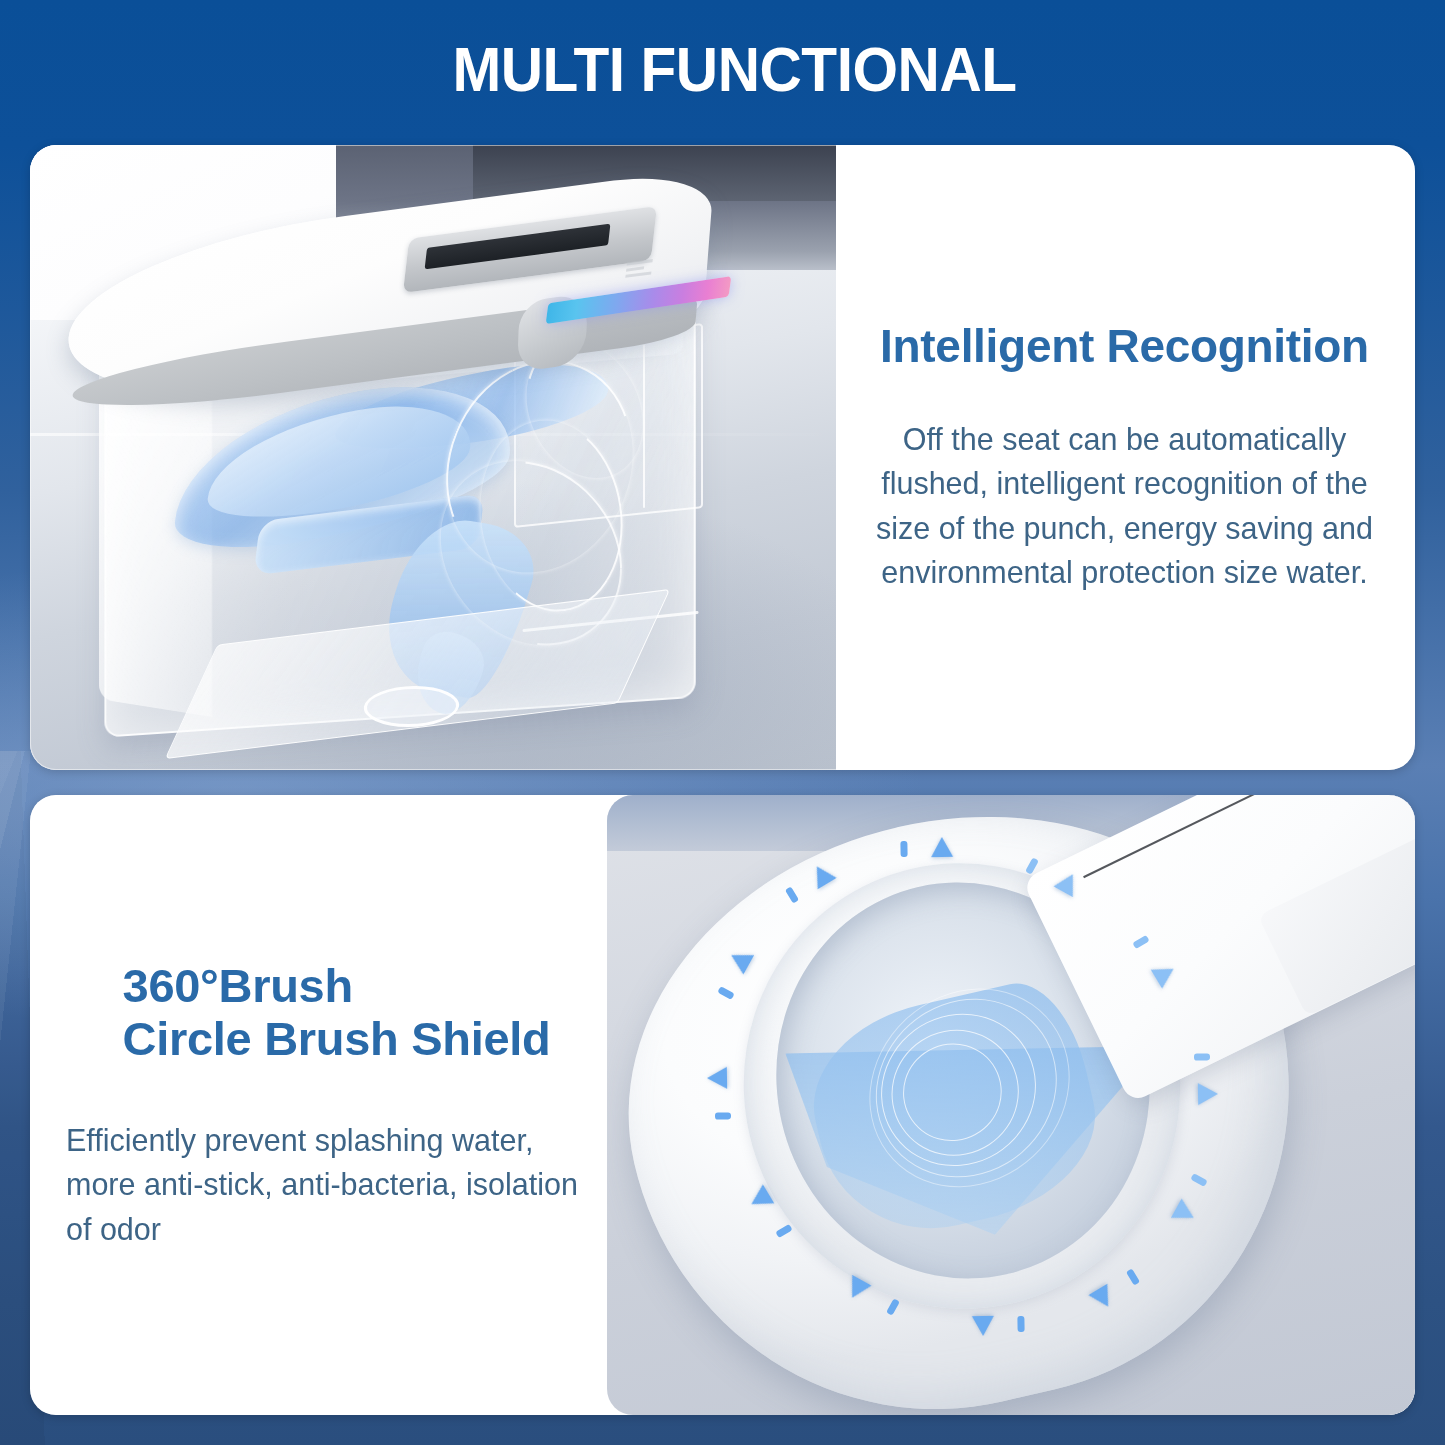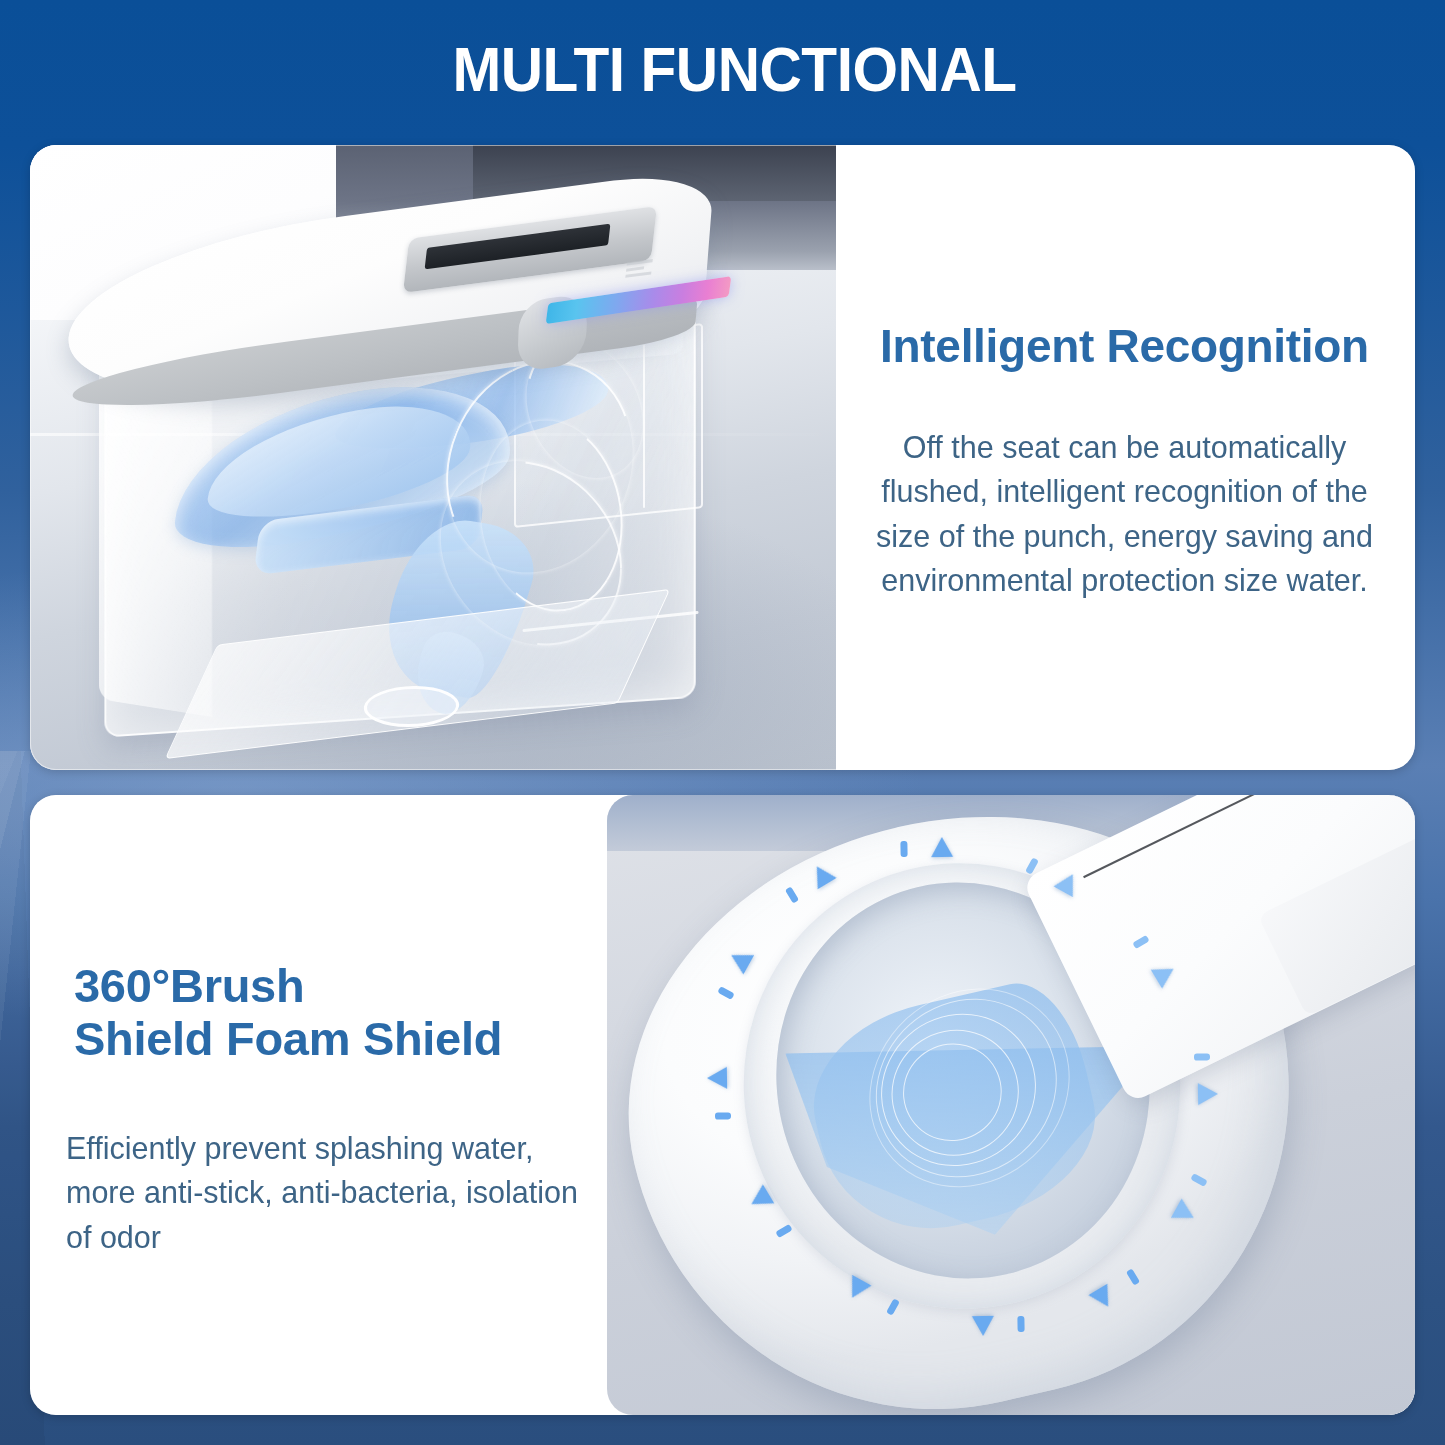--- a/index.html
+++ b/index.html
@@ -39,24 +39,24 @@
         box-shadow:0 2px 10px rgba(0,0,0,.18);display:flex;}
   #card1{left:30px;top:145px;width:1385px;height:625px;}
   #card2{left:30px;top:795px;width:1385px;height:620px;}
 
   .pane-img{position:relative;overflow:hidden;flex:none;}
   .pane-txt{position:relative;flex:1;display:flex;flex-direction:column;
             justify-content:center;box-sizing:border-box;}
 
   #card1 .pane-img{width:806px;height:100%;border-radius:26px 0 0 26px;}
   #card1 .pane-txt{padding:0 30px 0 28px;align-items:center;text-align:center;}
-  #card2 .pane-txt{padding:0 0 0 36px;align-items:flex-start;text-align:left;order:1;}
+  #card2 .pane-txt{padding:0 0 0 36px;align-items:center;text-align:left;order:1;}
   #card2 .pane-img{width:808px;height:100%;order:2;border-radius:26px 26px 26px 26px;}
 
-  .title{color:#2a6aa8;font-weight:bold;line-height:1.14;margin:8px;}
+  .title{color:#2a6aa8;font-weight:bold;line-height:1.14;margin:0;}
   #card1 .title{font-size:46px;letter-spacing:-.3px;}
   #card2 .title{font-size:47px;letter-spacing:-.3px;}
   .body{color:#3d6486;line-height:1.46;margin:0;}
   #card1 .body{font-size:30.5px;margin-top:44px;max-width:548px;}
   #card2 .body{font-size:30.5px;margin-top:52px;max-width:560px;}
 
   
   .scene1{position:absolute;inset:0;
     background:
       radial-gradient(ellipse 70% 46% at 58% 86%,rgba(120,135,160,.30),rgba(120,135,160,0) 70%),
@@ -298,21 +298,21 @@
     </div>
 
     <div class="cardshadow"></div>
   </div>
 
   <div class="card" id="card2">
 
     <div class="pane-txt">
       <h2 class="title">
         <span>360°Brush</span><br>
-        <span>Shield Foam Shield</span>
+        <span>Circle Brush Shield</span>
       </h2>
       <p class="body">Efficiently prevent splashing water, more anti-stick, anti-bacteria, isolation of odor</p>
     </div>
 
     <div class="pane-img">
       <div class="scene2"></div>
       <div class="b-topstrip"></div>
 
       <div class="bowl-outer"></div>
       <div class="bowl-rim"></div>

